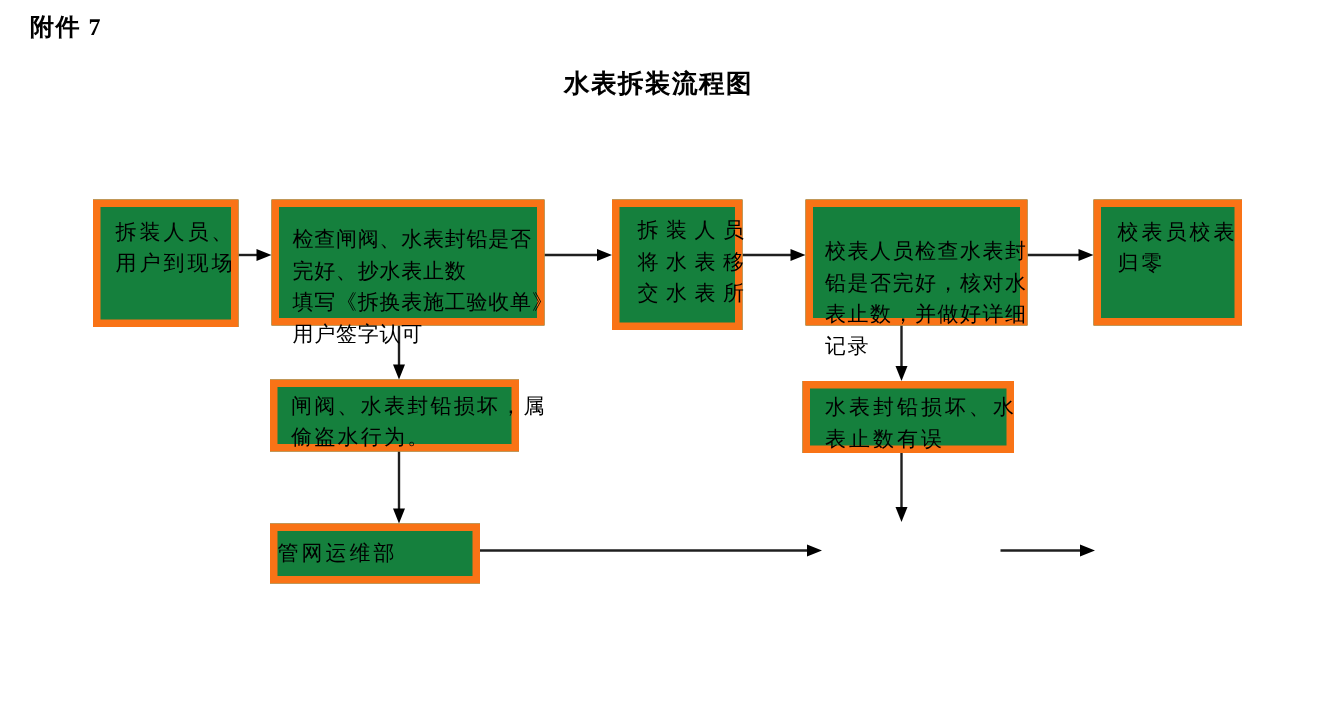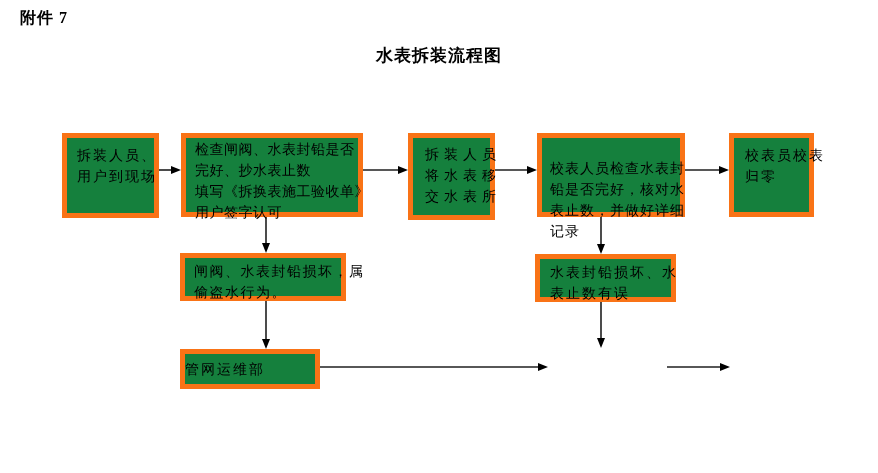--- a/index.html
+++ b/index.html
@@ -52,24 +52,24 @@
   }
   .fbox .bl { white-space: nowrap; }
   .center-box {
     display: flex;
     align-items: center;
     justify-content: flex-start;
     letter-spacing: 2px;
   }
   
   .b1 { left: 62px;  top: 133px; width: 97px;  height: 85px; padding: 7px 0 0 10px; letter-spacing: 2px; }
-  .b2 { left: 181px; top: 133px; width: 182px; height: 84px; padding: 1px 0 0 9px;  letter-spacing: 0.5px; }
+  .b2 { left: 181px; top: 133px; width: 182px; height: 84px; padding: 12px 0 0 9px;  letter-spacing: 0.5px; }
   .b3 { left: 408px; top: 133px; width: 87px;  height: 87px; padding: 6px 0 15px 12px; letter-spacing: 5px; }
   .b4 { left: 537px; top: 133px; width: 148px; height: 84px; padding: 20px 0 0 8px;  letter-spacing: 1px; }
-  .b5 { left: 729px; top: 133px; width: 85px;  height: 84px; padding: 7px 0 0 11px; letter-spacing: 2px; }
+  .b5 { left: 729px; top: 133px; width: 99px;  height: 84px; padding: 7px 0 0 11px; letter-spacing: 2px; }
   
   .b6 { left: 180px; top: 253px; width: 166px; height: 48px; padding: 3px 0 0 9px;  letter-spacing: 1.5px; }
   .b7 { left: 535px; top: 254px; width: 141px; height: 48px; padding: 3px 0 0 10px; letter-spacing: 2px; }
   
   .b8  { left: 180px; top: 349px; width: 140px; height: 40px; }
   .b9  { left: 548px; top: 348px; width: 119px; height: 41px; }
   .b10 { left: 730px; top: 348px; width: 100px; height: 41px; }
 </style>
 </head>
 <body>

